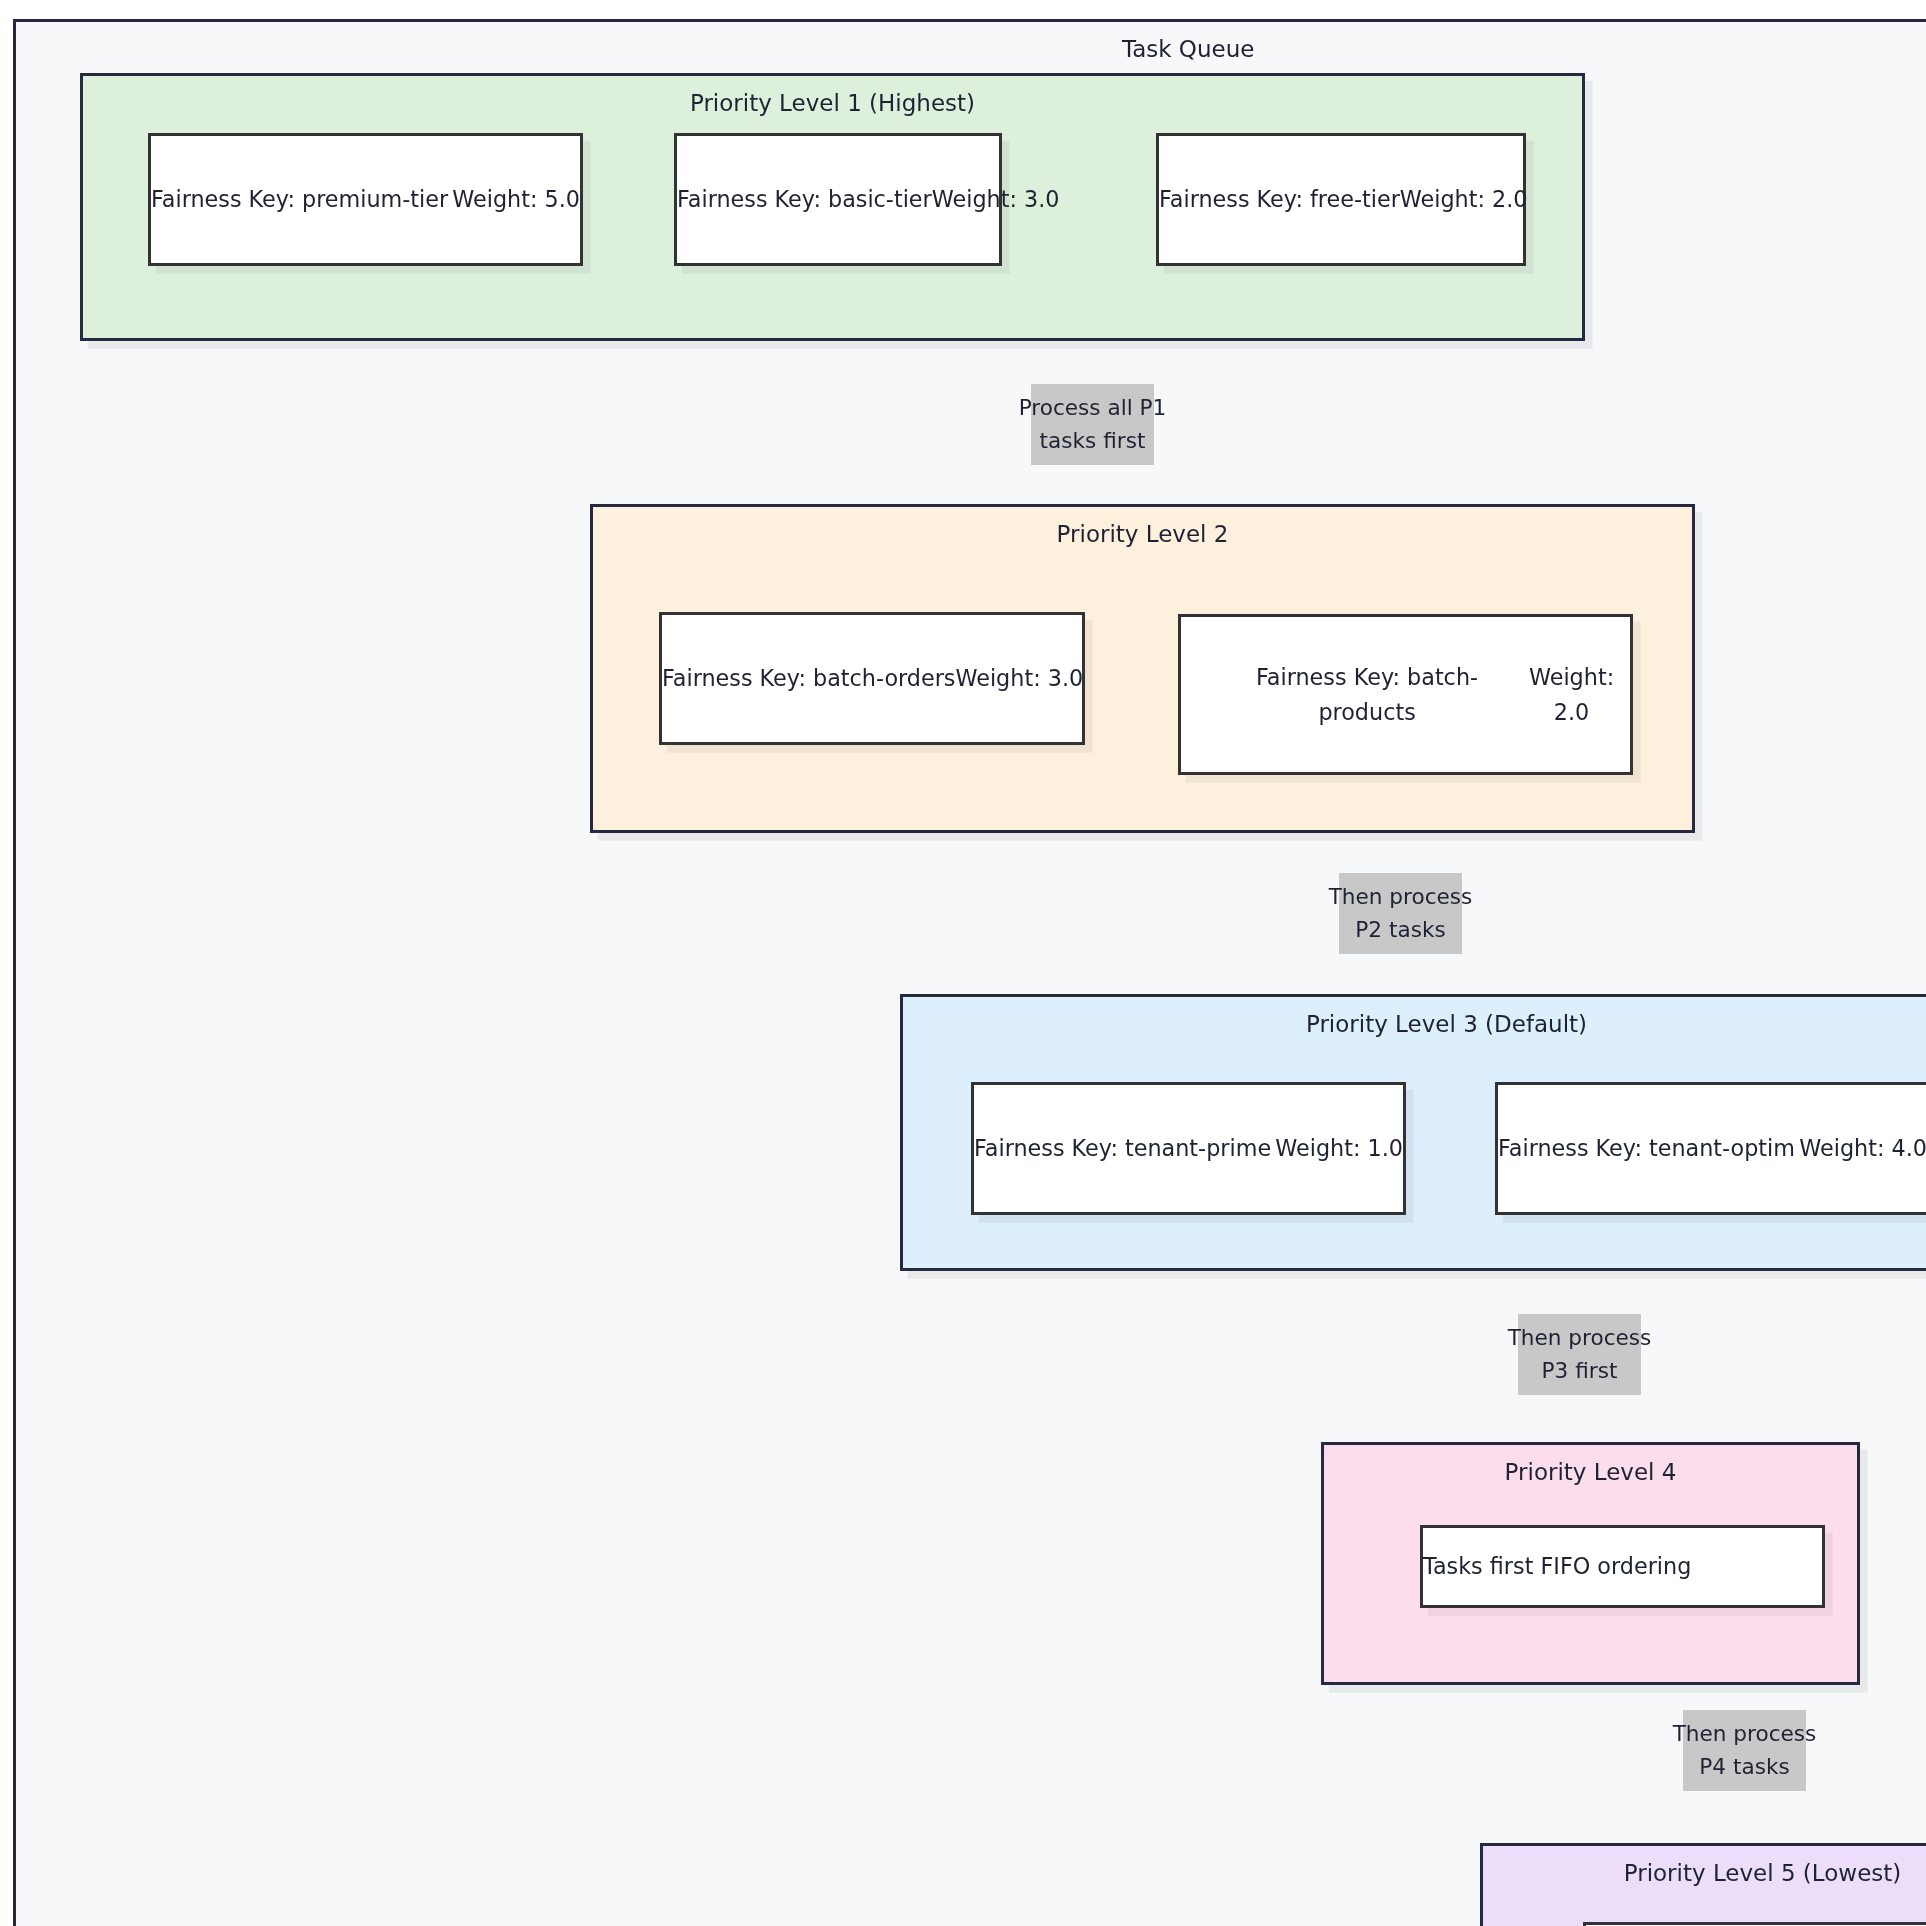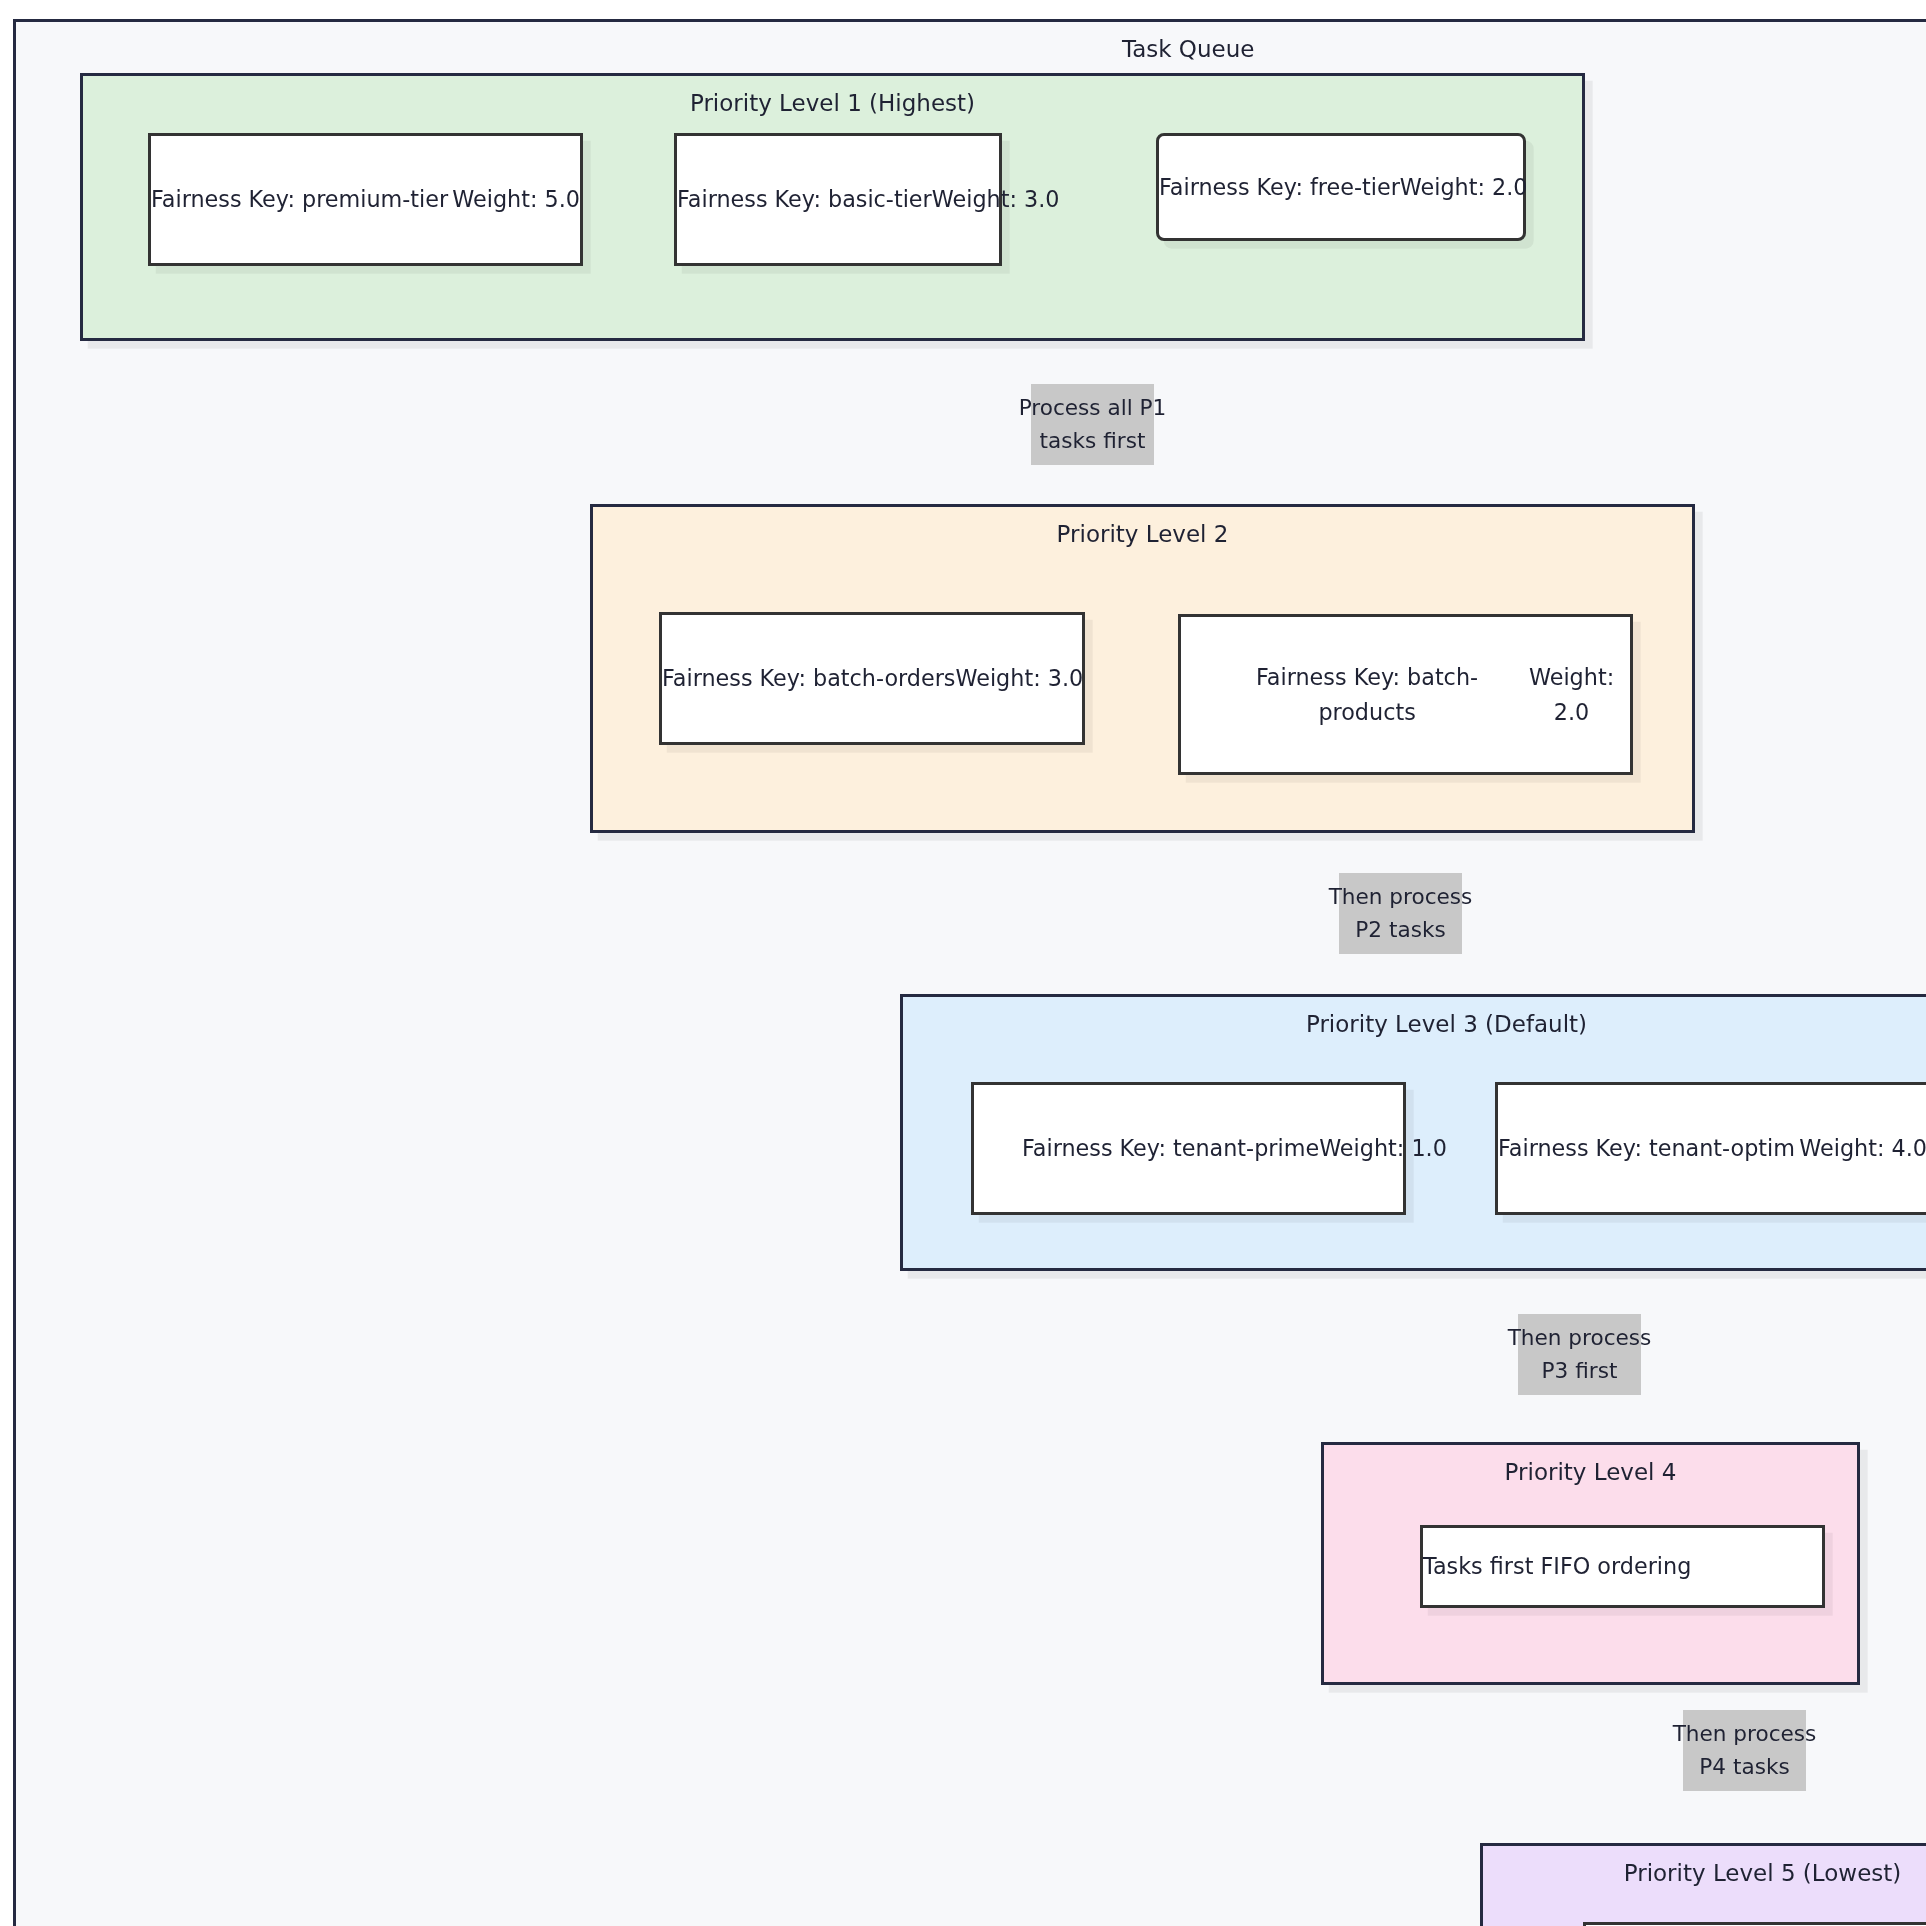--- a/index.html
+++ b/index.html
@@ -24,26 +24,26 @@
   .node{position:absolute;box-sizing:border-box;background:#ffffff;
         border:3.5px solid #333333;display:flex;
         align-items:center;justify-content:space-between;
         box-shadow:7.7px 7.7px 0 0 rgba(0,0,0,.05);}
   .node .line{font-size:22.3px;color:#1f2233;line-height:1.55;white-space:nowrap;}
   .node.wrap .line{white-space:normal;text-align:center;}
 
   
   #n-premium{left:148px;top:133px;width:435px;height:133px;}
   #n-basic  {left:674px;top:133px;width:328px;height:133px;}
-  #n-free   {left:1156px;top:133px;width:370px;height:108px;border-radius:8px;}
+  #n-free   {left:1156px;top:133px;width:370px;height:133px;}
   
   #n-batch-orders  {left:659px;top:612px;width:426px;height:133px;}
   #n-batch-products{left:1178px;top:614px;width:455px;height:161px;padding-left:40px;}
   
-  #n-tenant-prime{left:971px;top:1082px;width:435px;height:133px;padding-left:48px;}
+  #n-tenant-prime{left:971px;top:1082px;width:435px;height:133px;}
   #n-tenant-optim{left:1495px;top:1082px;width:435px;height:133px;}
   
   #n-fifo4{left:1420px;top:1525px;width:405px;height:83px;}
   #n-fifo5{left:1583px;top:1922px;width:405px;height:83px;}
 
   
   .elabel{position:absolute;box-sizing:border-box;background:#c8c8c8;
           display:flex;flex-direction:column;align-items:center;justify-content:center;
           font-size:21.6px;color:#1f2233;line-height:1.5;white-space:nowrap;}
   #lbl-p1{left:1031px;top:384px;width:123px;height:81px;}

